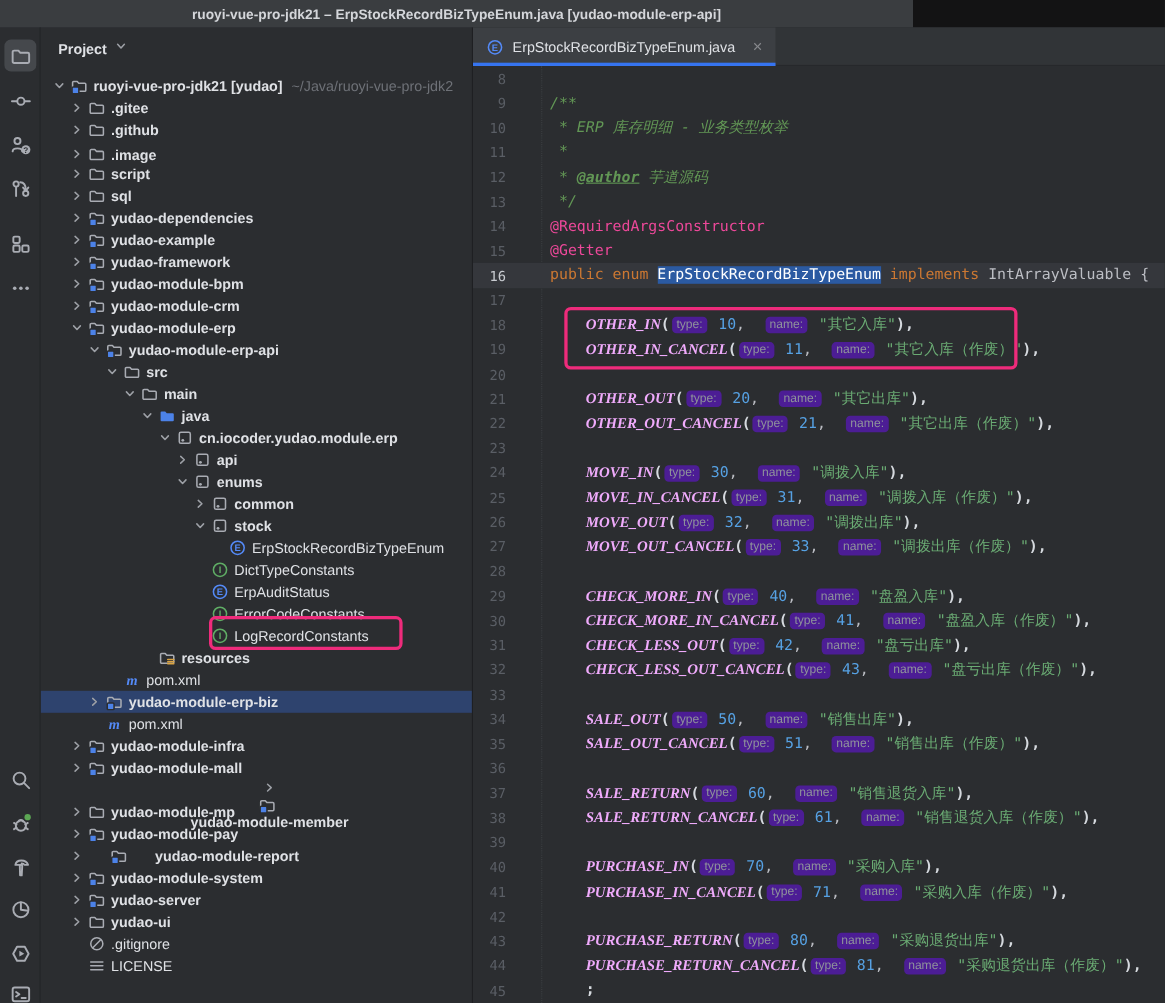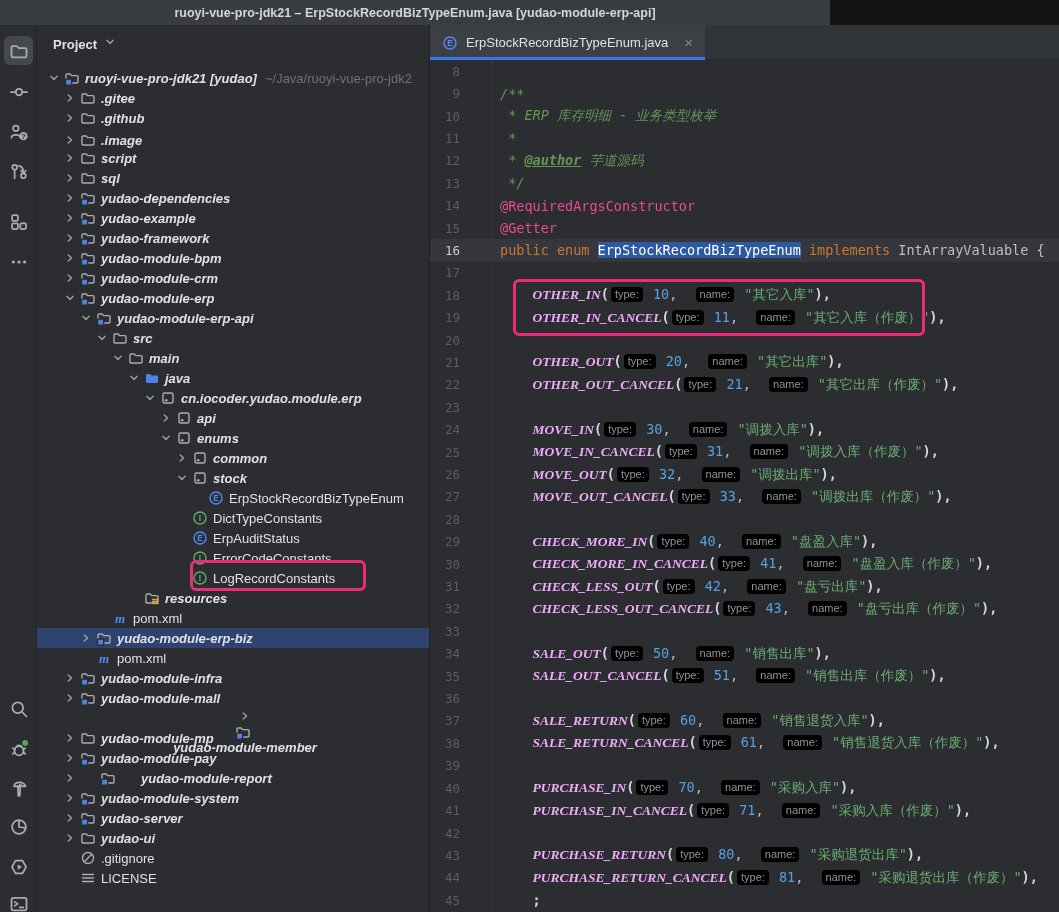--- a/index.html
+++ b/index.html
@@ -27,21 +27,21 @@
   .panel-header { position:absolute; left:0; top:0; width:100%; height:38px;
     display:flex; align-items:center; padding-left:16px; gap:6px; }
   .panel-header .ph-label { color:#DFE1E5; font-size:13px; font-weight:700; }
   .tree { position:absolute; left:0; top:43px; width:100%; }
   .tree-row { position:relative; height:20px; display:flex; align-items:center; white-space:nowrap; cursor:pointer; }
   .tree-row.selected { background:#2E436E; }
   .tr-chev { width:18px; height:16px; display:inline-flex; align-items:center; justify-content:center; flex:none; }
   .tr-icon { width:17px; height:16px; display:inline-flex; align-items:center; justify-content:center; flex:none; margin-right:5px; }
   .tr-icon svg { width:16px; height:16px; }
   .tr-label { color:#DFE1E5; font-size:13px; }
-  .tr-label.bold { font-weight:700;font-style:italic; }
+  .tr-label.bold { font-weight:700; }
   .tr-extra { color:#6E7177; font-size:13px; margin-left:8px; }
 
   
   .editor-area { position:absolute; left:430px; top:25px; width:629px; height:887px; background:#2B2D30; }
   .tabbar { position:absolute; left:0; top:0; width:100%; height:35px; background:#313437;
     border-bottom:1px solid #26282B; }
   .tab { position:absolute; left:0; top:0; width:275px; height:35px; background:#3C3F43;
     display:flex; align-items:center; padding:0 12px; gap:8px; cursor:pointer; }
   .tab::after { content:""; position:absolute; left:0; bottom:0; width:100%; height:3px; background:#3674F0; }
   .tab .tab-label { color:#DFE1E5; font-size:13px; }
@@ -60,21 +60,21 @@
   .tk-kw   { color:#CC7832; }
   .tk-ann  { color:#ec4899; }
   .tk-cmt  { color:#629755; font-style:italic; }
   .tk-doctag { color:#629755; font-style:italic; font-weight:700; text-decoration:underline; }
   .tk-plain { color:#BCBEC4; }
   .tk-p    { color:#D5D9DE; font-weight:600; }
   .tk-const{ color:#f0abfc; font-style:italic; font-weight:600;font-family:Liberation Serif, serif; }
   .tk-num  { color:#56A1E3; }
   .tk-str  { color:#6AAB73; }
   .tk-sel  { color:#FFFFFF; background:#2B5AA2; }
-  .pill { display:inline-block; background:#000000; color:#8F939B; border-radius:4px;
+  .pill { display:inline-block; background:#4c1d95; color:#8F939B; border-radius:4px;
     padding:0 4px; font-size:11px; line-height:15px; vertical-align:1px;
     font-family:"Liberation Sans", sans-serif; margin:0 2px; }
 
   
   .anno-box { position:absolute; border:3px solid #EE2B7B; border-radius:6px;
     pointer-events:none; z-index:10; background:transparent; }
 </style>
 </head>
 <body>
 

